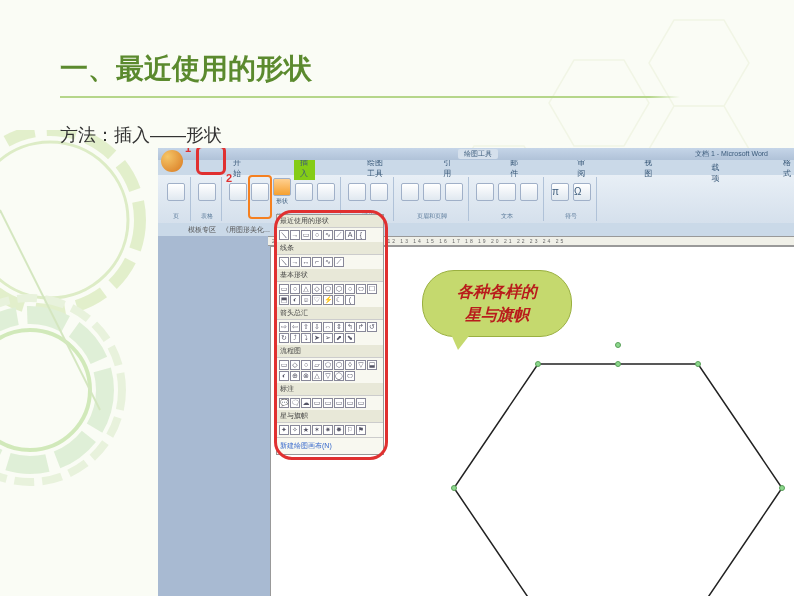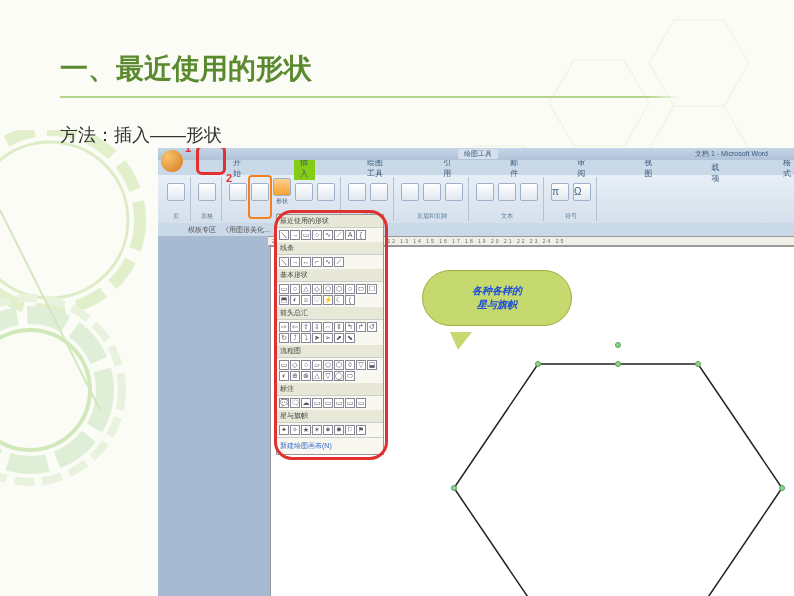--- a/index.html
+++ b/index.html
@@ -287,32 +287,32 @@
     .callout {
       position: absolute;
       left: 264px;
       top: 122px;
       width: 150px;
       height: 72px;
       z-index: 16;
     }
     .callout-body {
       width: 150px;
-      height: 56px;
+      height: 67px;
       background: #c5d96e;
       border: 1px solid #9ab040;
       border-radius: 32px;
       display: flex;
       align-items: center;
       justify-content: center;
       text-align: center;
-      font-size: 10px;
+      font-size: 16px;
       font-weight: bold;
       font-style: italic;
-      color: #1d4ed8;
+      color: #b91c1c;
       line-height: 1.4;
     }
     .callout-tail {
       position: absolute;
       left: 28px;
       bottom: -8px;
       width: 0;
       height: 0;
       border-left: 8px solid transparent;
       border-right: 14px solid transparent;

